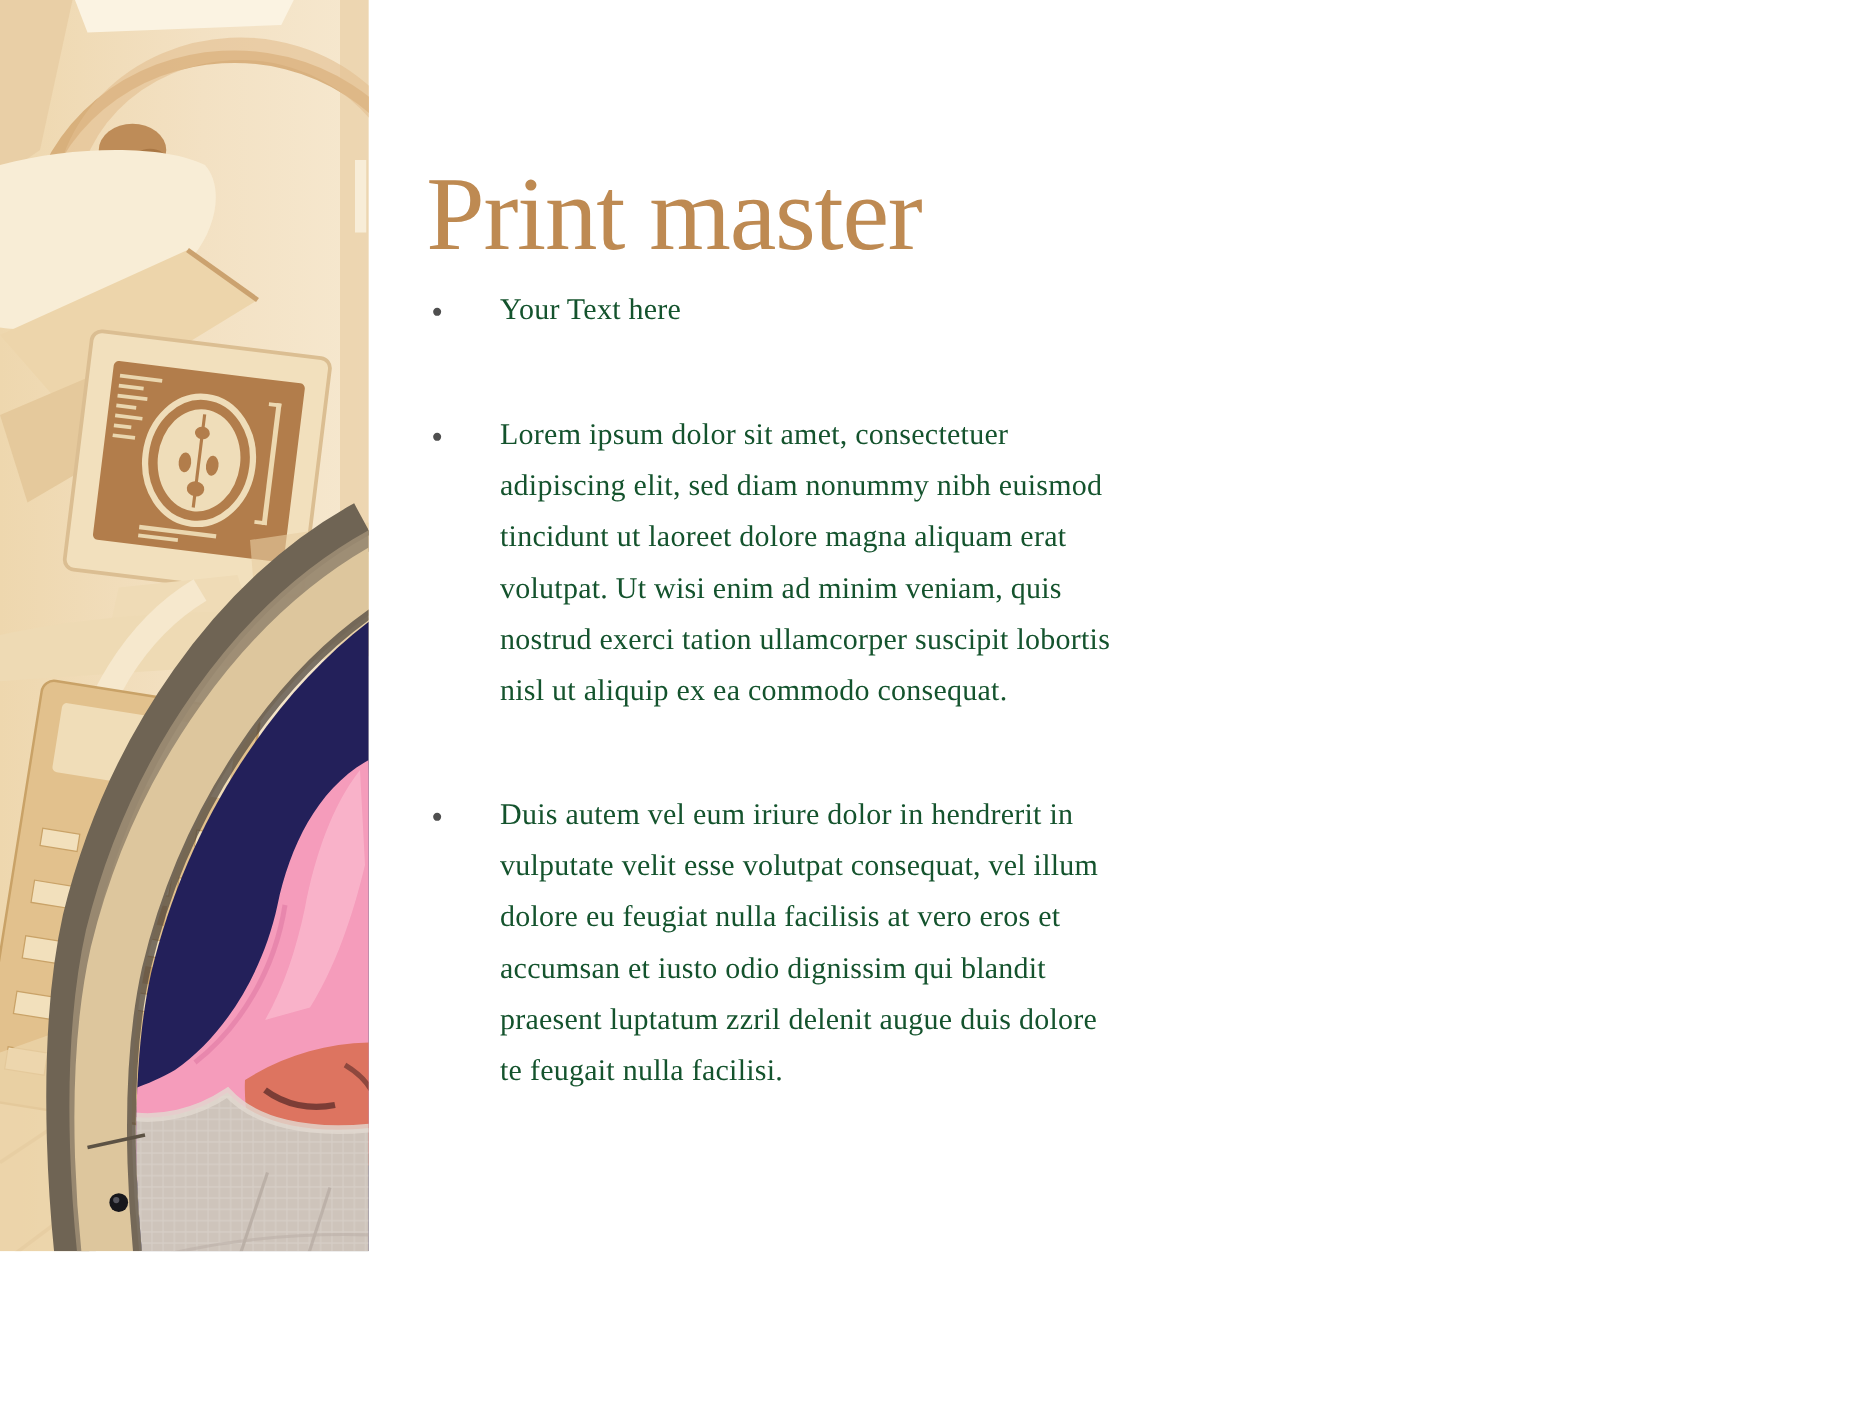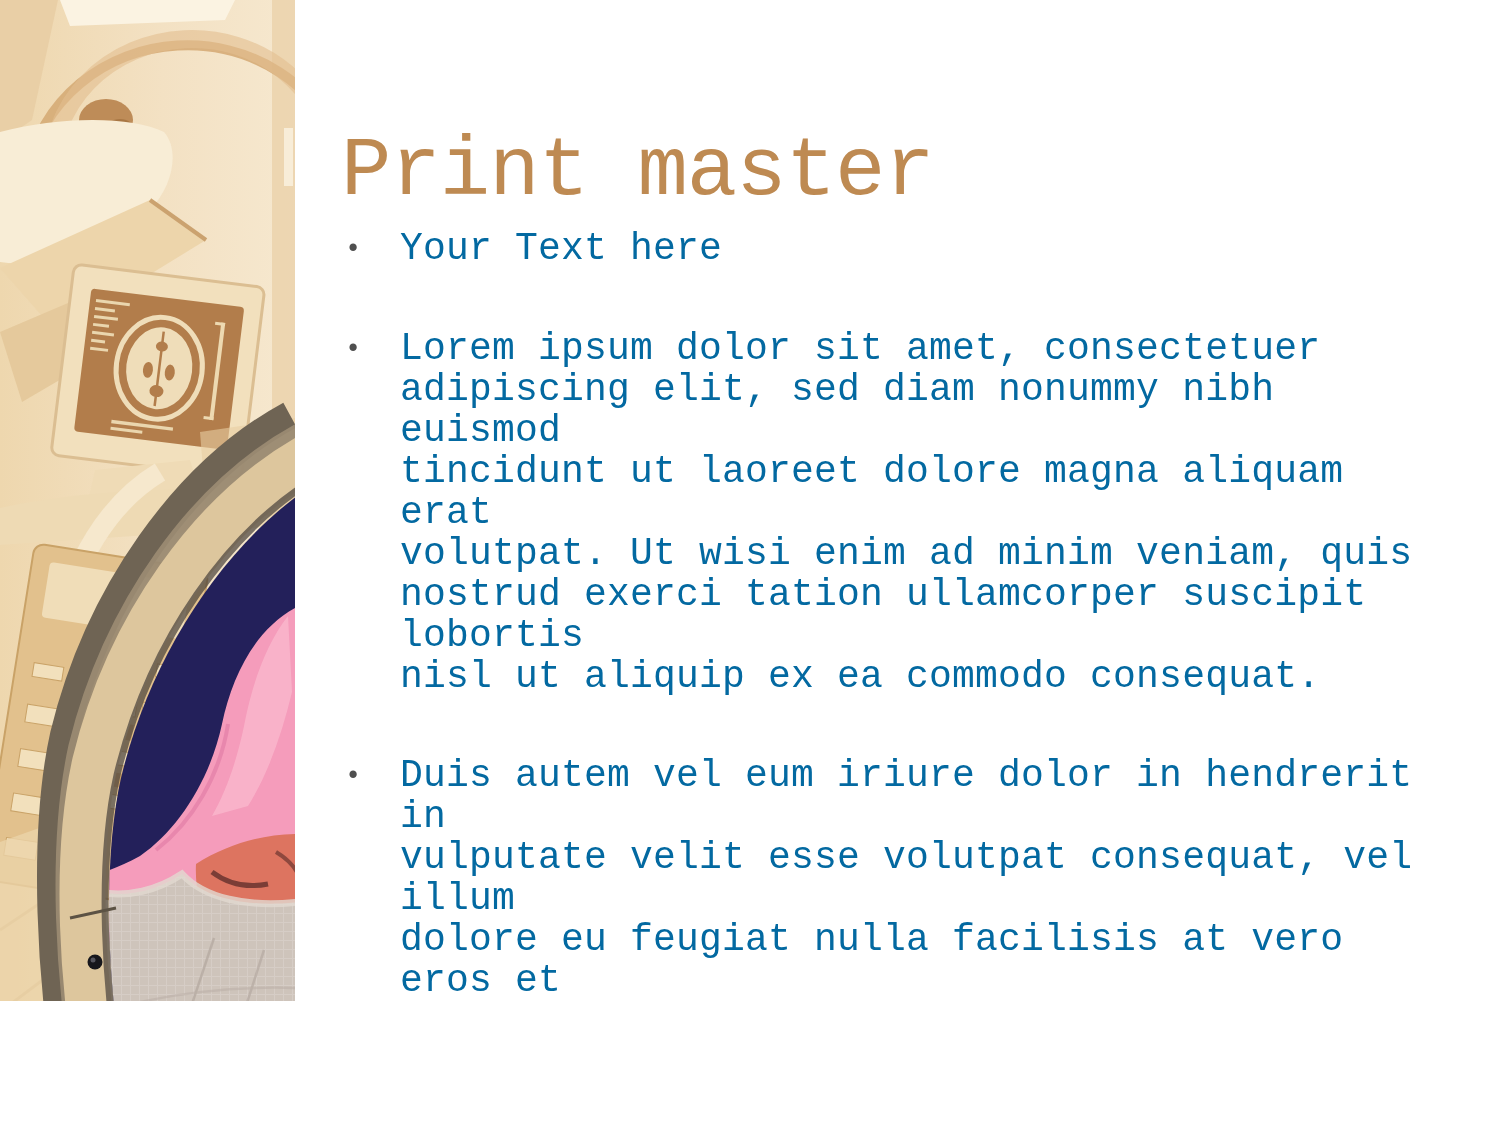--- a/index.html
+++ b/index.html
@@ -1,37 +1,37 @@
 <!DOCTYPE html>
 <html><head>
 <meta charset="utf-8">
 <style>
   html,body { margin:0; padding:0; background:#ffffff; }
   .slide {
     position:relative; width:1500px; height:1001px;
     background:#ffffff; overflow:hidden;
-    font-family:Liberation Mono, monospace;
+    font-family:Liberation Serif, serif;
   }
   .photo-strip {
     position:absolute; left:0; top:0; width:295px; height:1125px;
   }
   .photo-strip svg { display:block; width:295px; height:1125px; }
   .slide-title {
     position:absolute; left:341px; top:72px;
     font-size:84px; line-height:1.05; font-weight:400;
     color:#be8a52; letter-spacing:-1px; white-space:nowrap;
   }
   .bullet-list { position:absolute; left:345px; top:228px; width:1110px; }
   .bullet-item { display:flex; align-items:flex-start; margin-bottom:58px; }
   .bullet-dot {
     flex:0 0 55px; width:55px; font-size:27px; line-height:41px;
     color:#4f4f4f; padding-top:1px;
   }
   .bullet-text {
-    flex:1; font-size:38px; line-height:41px; color:#0369a1;
+    flex:1; font-size:24px; line-height:41px; color:#14532d;
     letter-spacing:0.2px; white-space:pre-line; max-width:1050px;
   }
 </style>
 </head>
 <body>
 
 <div class="slide">
 
   <div class="photo-strip" title="CT scanner room with patient, sepia duotone fading to full-colour close-up of patient on scanner bed with pink pillow">
     <svg viewBox="0 0 295 1125" preserveAspectRatio="none" aria-hidden="true">

